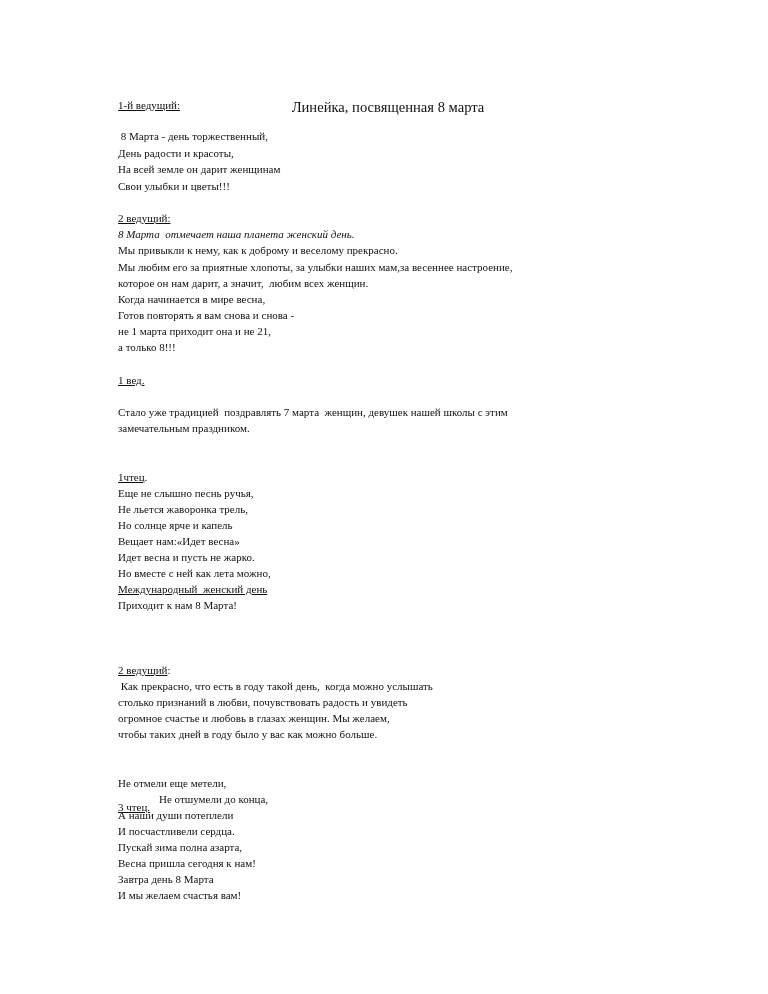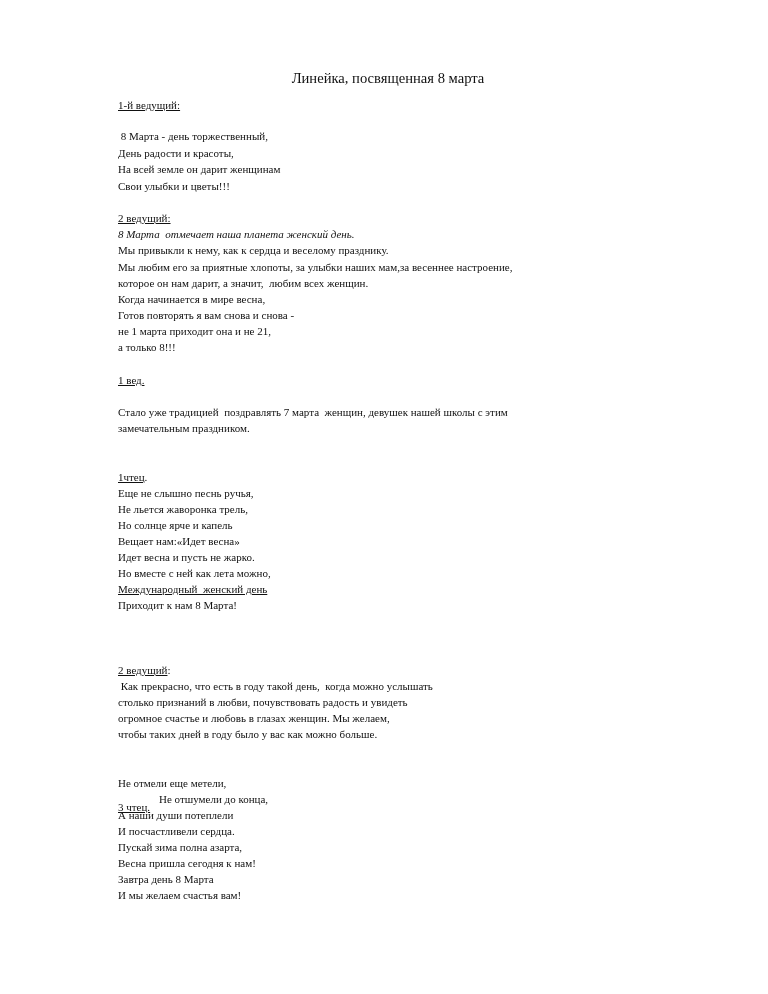--- a/index.html
+++ b/index.html
@@ -1,37 +1,37 @@
 <!DOCTYPE html>
 <html><head>
 <meta charset="utf-8">
 <style>
   html, body { margin: 0; padding: 0; background: #ffffff; }
   body { width: 768px; height: 994px; position: relative; overflow: hidden;
          font-family: "Liberation Serif", "DejaVu Serif", serif; color: #111; }
   .page { position: absolute; left: 108px; top: 0; width: 580px; }
   .line { position: absolute; left: 10px; font-size: 11px; line-height: 16.5px; white-space: pre; }
-  .title { position: absolute; left: 0; width: 560px; text-align: center; font-size: 14.6px; white-space: pre; }
+  .title { position: absolute; left: 0; width: 560px; text-align: center; font-size: 14.6px; white-space: pre; margin-top: 29px; }
   .u { text-decoration: underline; }
 </style>
 </head>
 <body>
 
 <div class="page">
   <div class="title" style="top:70px;">Линейка, посвященная 8 марта</div>
 
   <div class="line" style="top:97px;"><span class="u">1-й ведущий:</span><span></span></div>
   <div class="line" style="top:128px;"> 8 Марта - день торжественный,</div>
   <div class="line" style="top:145px;">День радости и красоты,</div>
   <div class="line" style="top:161px;">На всей земле он дарит женщинам</div>
   <div class="line" style="top:178px;">Свои улыбки и цветы!!!</div>
 
   <div class="line" style="top:210px;"><span class="u">2 ведущий:</span><span></span></div>
   <div class="line" style="top:226px;font-style:italic;">8 Марта  отмечает наша планета женский день.</div>
-  <div class="line" style="top:242px;">Мы привыкли к нему, как к сердца и веселому празднику.</div>
+  <div class="line" style="top:242px;">Мы привыкли к нему, как к доброму и веселому прекрасно.</div>
   <div class="line" style="top:259px;">Мы любим его за приятные хлопоты, за улыбки наших мам,за весеннее настроение,</div>
   <div class="line" style="top:275px;">которое он нам дарит, а значит,  любим всех женщин.</div>
   <div class="line" style="top:291px;">Когда начинается в мире весна,</div>
   <div class="line" style="top:307px;">Готов повторять я вам снова и снова -</div>
   <div class="line" style="top:323px;">не 1 марта приходит она и не 21,</div>
   <div class="line" style="top:339px;">а только 8!!!</div>
 
   <div class="line" style="top:372px;"><span class="u">1 вед.</span><span></span></div>
   <div class="line" style="top:404px;">Стало уже традицией  поздравлять 7 марта  женщин, девушек нашей школы с этим</div>
   <div class="line" style="top:420px;">замечательным праздником.</div>

